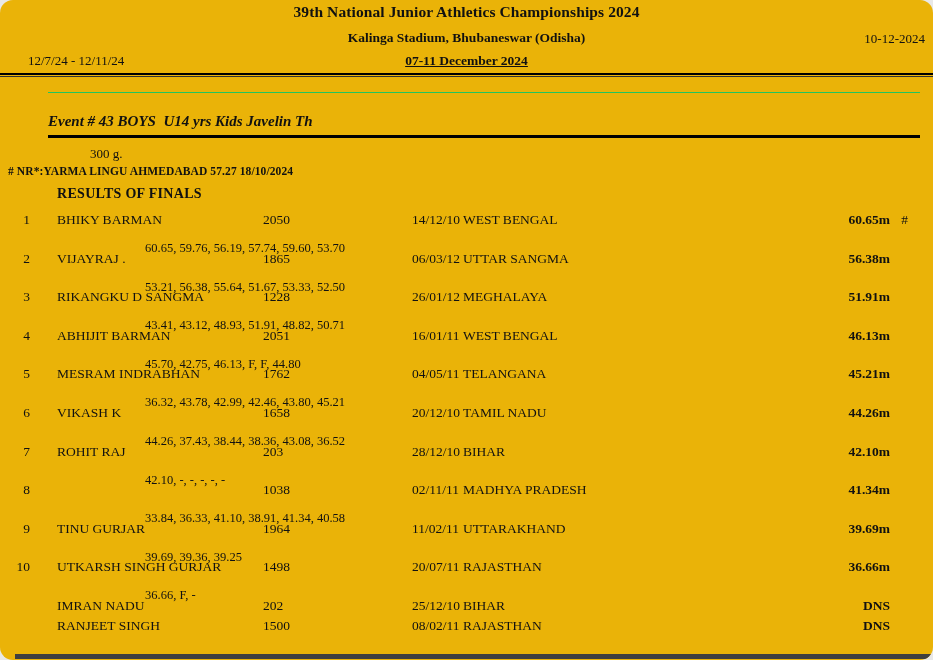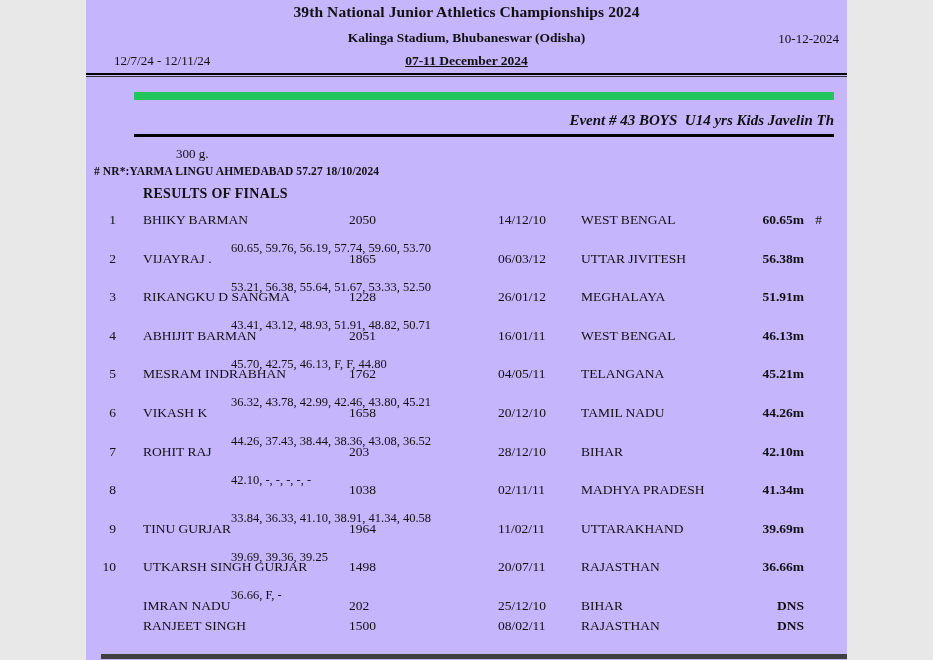--- a/index.html
+++ b/index.html
@@ -1,53 +1,54 @@
 <!DOCTYPE html>
 <html><head>
 <meta charset="utf-8">
 <style>
   html,body{margin:0;padding:0;background:#e8e8e8;}
   .page{
     position:relative;
-    width:761px;height:660px;
-    background:#c4b5fd;
+    width:933px;height:660px;
+    background:#eab308;
     font-family:"Liberation Serif","DejaVu Serif",serif;
     color:#111;
     overflow:hidden;
     margin:0 auto;
+    border-radius:13px;
   }
   .abs{position:absolute;}
   .center{left:0;right:0;text-align:center;}
   .b{font-weight:bold;}
   .title{top:3px;font-size:15.5px;letter-spacing:.1px;}
   .venue{top:30px;font-size:13.5px;}
   .printdate{top:31px;right:8px;font-size:13px;}
   .range-short{top:53px;left:28px;font-size:13px;}
   .range-long{top:53px;font-size:13.5px;text-decoration:underline;}
   .rule-top{top:73px;left:0;width:100%;height:1px;border-top:2px solid #000;border-bottom:1px solid #333;}
   .banner{
     top:92px;left:48px;right:13px;
-    border-top:8px solid #22c55e;border-bottom:3px solid #000;
-    padding:12px 0 5px;
-    text-align:right;
+    border-top:1px solid #22c55e;border-bottom:3px solid #000;
+    padding:20px 0 5px;
+    text-align:left;
     font-size:15px;font-weight:bold;font-style:italic;
     white-space:pre;
   }
   .implement{top:146px;left:90px;font-size:13px;}
   .record-line{top:165px;left:8px;font-size:11.5px;font-weight:bold;letter-spacing:.1px;}
   .section-title{top:186px;left:57px;font-size:14px;font-weight:bold;letter-spacing:.3px;}
   .results{top:211px;left:0;right:0;}
   .rrow{position:relative;height:38.6px;font-size:13.5px;}
   .dnsrow{position:relative;height:20px;font-size:13.5px;}
   .rrow span,.dnsrow span{position:absolute;top:0;line-height:17px;white-space:nowrap;}
   .c-rank{left:8px;width:22px;text-align:right;}
   .c-name{left:57px;}
   .c-bib{left:263px;}
   .c-dob{left:412px;}
-  .c-state{left:463px;margin-left:32px;}
+  .c-state{left:463px;}
   .c-mark{right:43px;font-weight:bold;text-align:center;}
   .c-note{right:25px;font-weight:normal;}
   .attempts{position:absolute;left:145px;top:18px;font-size:12.5px;line-height:17px;white-space:nowrap;margin-top:11px;}
   .bottom-bar{left:15px;right:0;bottom:1px;height:5px;background:#3f3f3f;}
 </style>
 </head>
 <body>
 
 <div class="page">
 
@@ -75,21 +76,21 @@
       <span class="c-mark">60.65m</span>
       <span class="c-note">#</span>
       <div class="attempts">60.65, 59.76, 56.19, 57.74, 59.60, 53.70</div>
     </div>
 
     <div class="rrow">
       <span class="c-rank">2</span>
       <span class="c-name">VIJAYRAJ .</span>
       <span class="c-bib">1865</span>
       <span class="c-dob">06/03/12</span>
-      <span class="c-state">UTTAR JIVITESH</span>
+      <span class="c-state">UTTAR SANGMA</span>
       <span class="c-mark">56.38m</span>
       <div class="attempts">53.21, 56.38, 55.64, 51.67, 53.33, 52.50</div>
     </div>
 
     <div class="rrow">
       <span class="c-rank">3</span>
       <span class="c-name">RIKANGKU D SANGMA</span>
       <span class="c-bib">1228</span>
       <span class="c-dob">26/01/12</span>
       <span class="c-state">MEGHALAYA</span>

